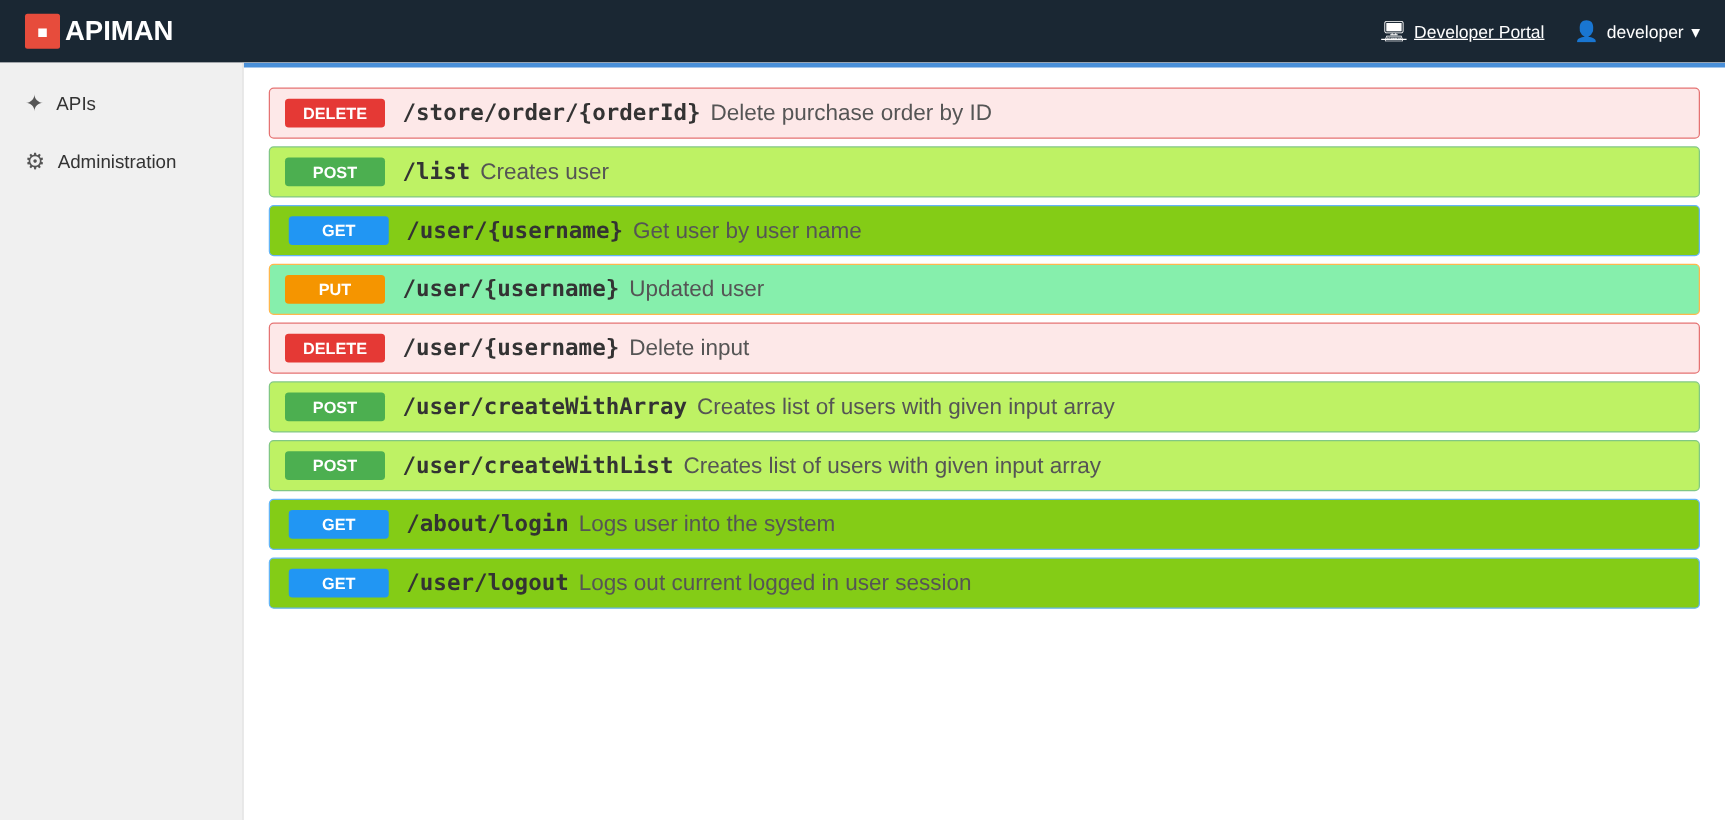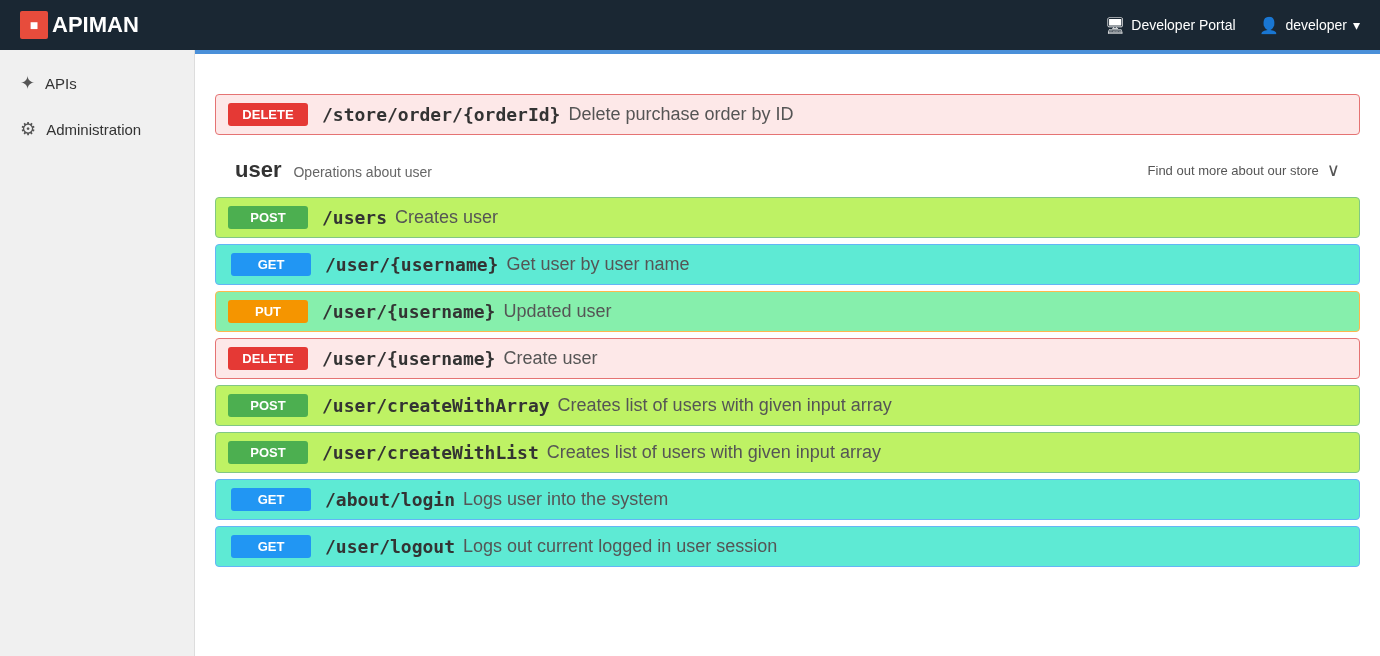--- a/index.html
+++ b/index.html
@@ -41,20 +41,21 @@
       align-items: center;
       gap: 24px;
       font-size: 14px;
     }
     .topnav-right .dev-portal {
       display: flex;
       align-items: center;
       gap: 6px;
       color: white;
       cursor: pointer;
+      text-decoration: underline;
     }
     .topnav-right .dev-user {
       display: flex;
       align-items: center;
       gap: 6px;
       color: #ffffff;
       cursor: pointer;
     }
     .monitor-icon::before { content: '🖥'; font-size: 16px; }
     .user-icon::before { content: '👤'; font-size: 16px; }
@@ -98,39 +99,38 @@
 
     
     .top-border {
       height: 4px;
       background: #4a90d9;
       width: 100%;
     }
 
     .api-section {
       padding: 10px 20px;
-      margin-top: 24px;
     }
 
     
     .endpoint-row {
       display: flex;
       align-items: center;
       padding: 8px 12px;
       margin: 6px 0;
       border-radius: 4px;
       border: 1px solid transparent;
       cursor: pointer;
     }
     .endpoint-row.delete-row {
       background: #fde8e8;
       border-color: #e57373;
     }
     .endpoint-row.get-row {
-      background: #5eead4;
+      background: #84cc16;
       border-color: #64b5f6;
       padding-left: 15px;
     }
     .endpoint-row.post-row {
       background: #bef264;
       border-color: #81c784;
     }
     .endpoint-row.put-row {
       background: #86efac;
       border-color: #ffb74d;
@@ -233,51 +233,41 @@
     <div class="top-border"></div>
 
     <div class="api-section">
 
       <div class="endpoint-row delete-row">
         <span class="method-badge badge-delete">DELETE</span>
         <span class="endpoint-path">/store/order/{orderId}</span>
         <span class="endpoint-desc">Delete purchase order by ID</span>
       </div>
 
-      <div class="section-header">
-        <div class="section-header-left">
-          <span class="section-title">user</span>
-          <span class="section-subtitle">Operations about user</span>
-        </div>
-        <div class="section-header-right">
-          <span>Find out more about our store</span>
-          <span class="chevron-down">∨</span>
-        </div>
-      </div>
 
       <div id="endpoints-container">
           <div class="endpoint-row post-row">
             <span class="method-badge badge-post">POST</span>
-            <span class="endpoint-path">/users</span>
+            <span class="endpoint-path">/list</span>
             <span class="endpoint-desc">Creates user</span>
           </div>
           <div class="endpoint-row get-row">
             <span class="method-badge badge-get">GET</span>
             <span class="endpoint-path">/user/{username}</span>
             <span class="endpoint-desc">Get user by user name</span>
           </div>
           <div class="endpoint-row put-row">
             <span class="method-badge badge-put">PUT</span>
             <span class="endpoint-path">/user/{username}</span>
             <span class="endpoint-desc">Updated user</span>
           </div>
           <div class="endpoint-row delete-row">
             <span class="method-badge badge-delete">DELETE</span>
             <span class="endpoint-path">/user/{username}</span>
-            <span class="endpoint-desc">Create user</span>
+            <span class="endpoint-desc">Delete input</span>
           </div>
           <div class="endpoint-row post-row">
             <span class="method-badge badge-post">POST</span>
             <span class="endpoint-path">/user/createWithArray</span>
             <span class="endpoint-desc">Creates list of users with given input array</span>
           </div>
           <div class="endpoint-row post-row">
             <span class="method-badge badge-post">POST</span>
             <span class="endpoint-path">/user/createWithList</span>
             <span class="endpoint-desc">Creates list of users with given input array</span>

